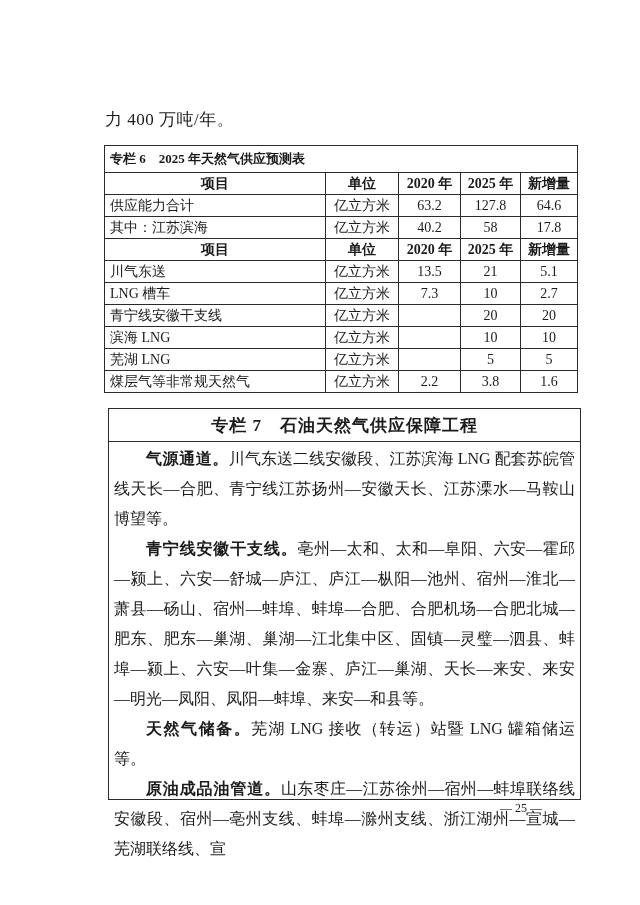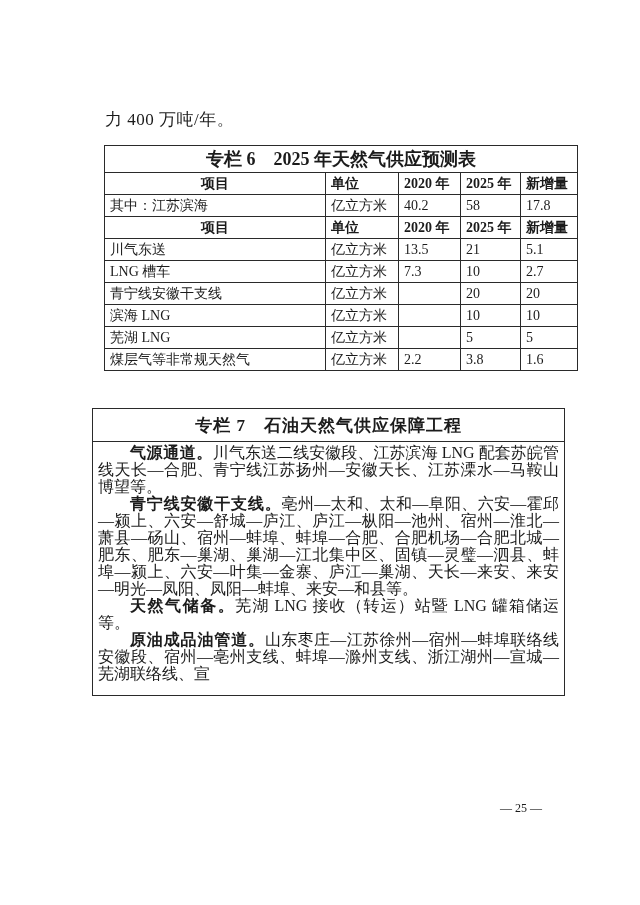--- a/index.html
+++ b/index.html
@@ -38,57 +38,57 @@
     width: 473px;
     border-collapse: collapse;
     table-layout: fixed;
     font-size: 14px;
   }
   table.forecast td {
     border: 1px solid #2a2a2a;
     height: 19px;
     line-height: 19px;
     padding: 1px 5px;
-    text-align: left;
+    text-align: center;
     overflow: hidden;
     white-space: nowrap;
   }
   table.forecast td.c0 { text-align: left; }
   table.forecast tr.hdr td { font-weight: bold; }
   table.forecast tr.hdr td.c0 { text-align: center; }
   table.forecast td.t-title {
-    font-size: 18px;
+    font-size: 13px;
     font-weight: bold;
     height: 24px;
     line-height: 24px;
-    text-align: center;
+    text-align: left;
   }
   
   .box7 {
     position: absolute;
     top: 408px;
-    left: 72px;
+    left: 88px;
     width: 473px;
-    height: 288px;
+    height: 392px;
     border: 1px solid #2a2a2a;
     box-sizing: border-box;
     background: #ffffff;
   }
   .box7-title {
     font-size: 17px;
     font-weight: bold;
     text-align: center;
     padding: 5px 0 4px 0;
     border-bottom: 1px solid #2a2a2a;
     letter-spacing: 1px;
   }
   .box7-body {
     padding: 2px 5px 0 5px;
     font-size: 16px;
-    line-height: 17px;
+    line-height: 30px;
     text-align: justify;
     overflow: hidden;
   }
   .box7-body p {
     margin: 0;
     text-indent: 2em;
   }
   .box7-body b { letter-spacing: 0.5px; }
   
   .pagenum {
@@ -119,20 +119,27 @@
           <td colspan="5" class="t-title">专栏 6　2025 年天然气供应预测表</td>
         </tr>
         <tr class="hdr">
           <td class="c0">项目</td>
           <td class="c1">单位</td>
           <td class="c2">2020 年</td>
           <td class="c3">2025 年</td>
           <td class="c4">新增量</td>
         </tr>
         <tr>
+          <td class="c0">供应能力合计</td>
+          <td class="c1">亿立方米</td>
+          <td class="c2">63.2</td>
+          <td class="c3">127.8</td>
+          <td class="c4">64.6</td>
+        </tr>
+        <tr>
           <td class="c0">其中：江苏滨海</td>
           <td class="c1">亿立方米</td>
           <td class="c2">40.2</td>
           <td class="c3">58</td>
           <td class="c4">17.8</td>
         </tr>
         <tr class="hdr">
           <td class="c0">项目</td>
           <td class="c1">单位</td>
           <td class="c2">2020 年</td>

